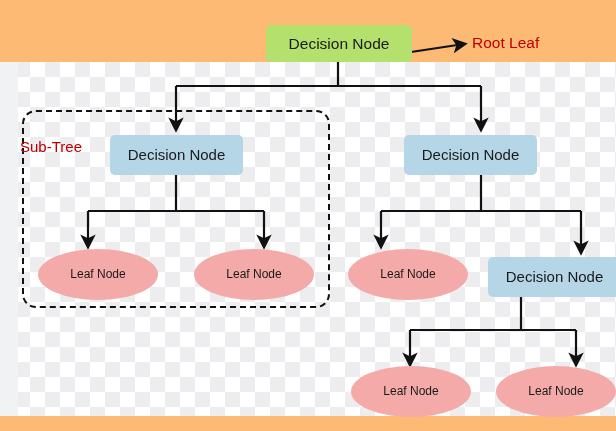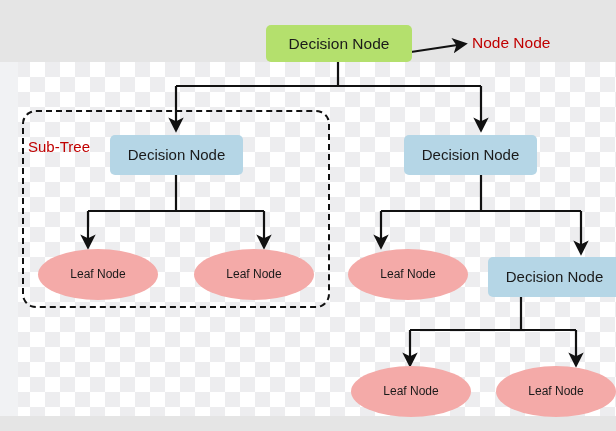--- a/index.html
+++ b/index.html
@@ -11,21 +11,21 @@
     width: 616px;
     height: 431px;
     font-family: "Liberation Sans", sans-serif;
     overflow: hidden;
   }
 
   #canvas {
     position: relative;
     width: 616px;
     height: 431px;
-    background: #e5e5e5;
+    background: #fdba74;
     overflow: hidden;
   }
 
   
   #checker {
     position: absolute;
     left: 0px;
     top: 62px;
     width: 616px;
     height: 354px;
@@ -134,23 +134,23 @@
     <path d="M 521 297 L 521 330" stroke="#111111" stroke-width="2.2" fill="none"></path>
     <path d="M 410 330 L 576 330" stroke="#111111" stroke-width="2.2" fill="none"></path>
     <path d="M 410 330 L 410 364" stroke="#111111" stroke-width="2.2" fill="none" marker-end="url(#arrow)"></path>
     <path d="M 576 330 L 576 364" stroke="#111111" stroke-width="2.2" fill="none" marker-end="url(#arrow)"></path>
   </svg>
 
   <div id="subtree-box"></div>
 
   <div class="node rect-node root-node" style="left:266px; top:25px; width:146px; height:37px;">Decision Node</div>
 
-  <div class="anno-label" id="root-annotation" style="left:472px; top:34px;">Node Node</div>
+  <div class="anno-label" id="root-annotation" style="left:472px; top:34px;">Root Leaf</div>
 
-  <div class="anno-label" id="subtree-annotation" style="left:28px; top:138px;">Sub-Tree</div>
+  <div class="anno-label" id="subtree-annotation" style="left:20px; top:138px;">Sub-Tree</div>
 
   <div class="node rect-node decision-node" style="left:110px; top:135px; width:133px; height:40px;">Decision Node</div>
 
   <div class="node rect-node decision-node" style="left:404px; top:135px; width:133px; height:40px;">Decision Node</div>
 
   <div class="node rect-node decision-node" style="left:488px; top:257px; width:133px; height:40px;">Decision Node</div>
 
   <div class="node leaf-node" style="left:38px; top:249px; width:120px; height:51px;">Leaf Node</div>
 
   <div class="node leaf-node" style="left:194px; top:249px; width:120px; height:51px;">Leaf Node</div>

